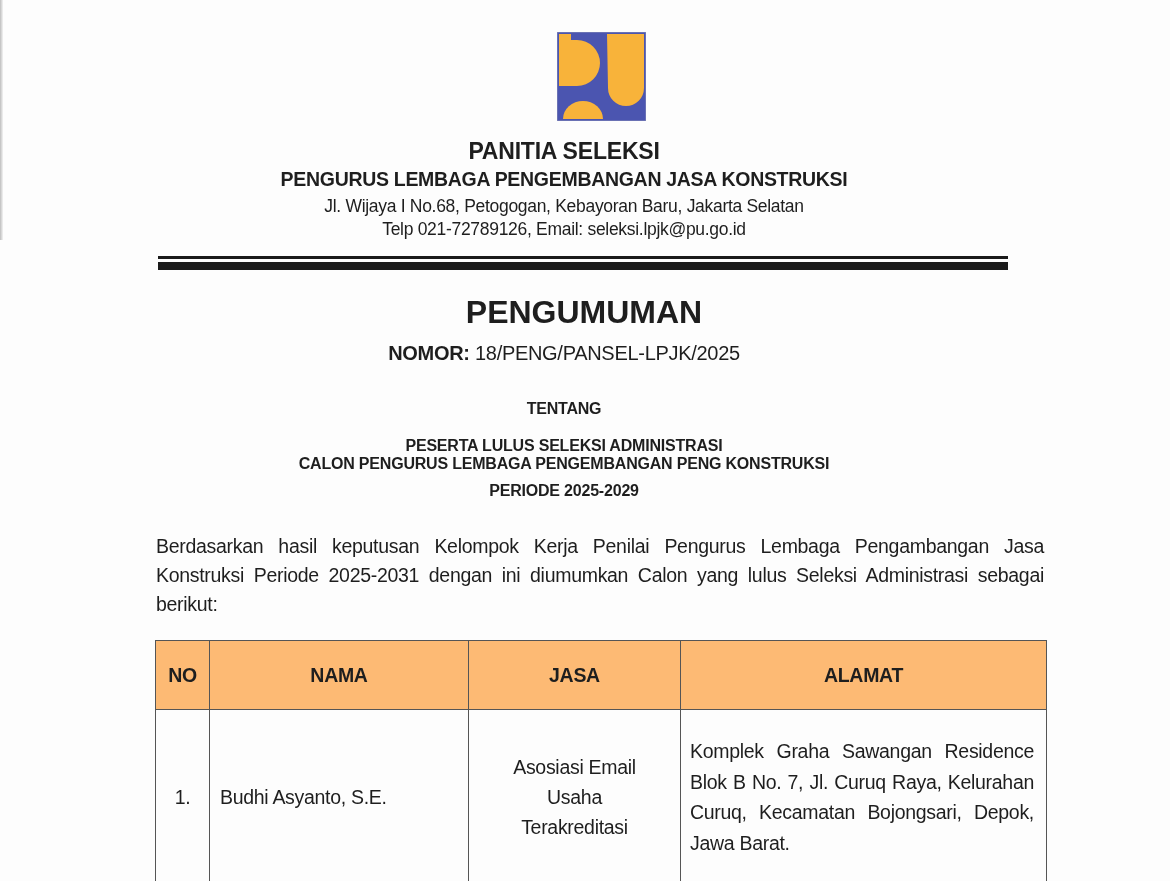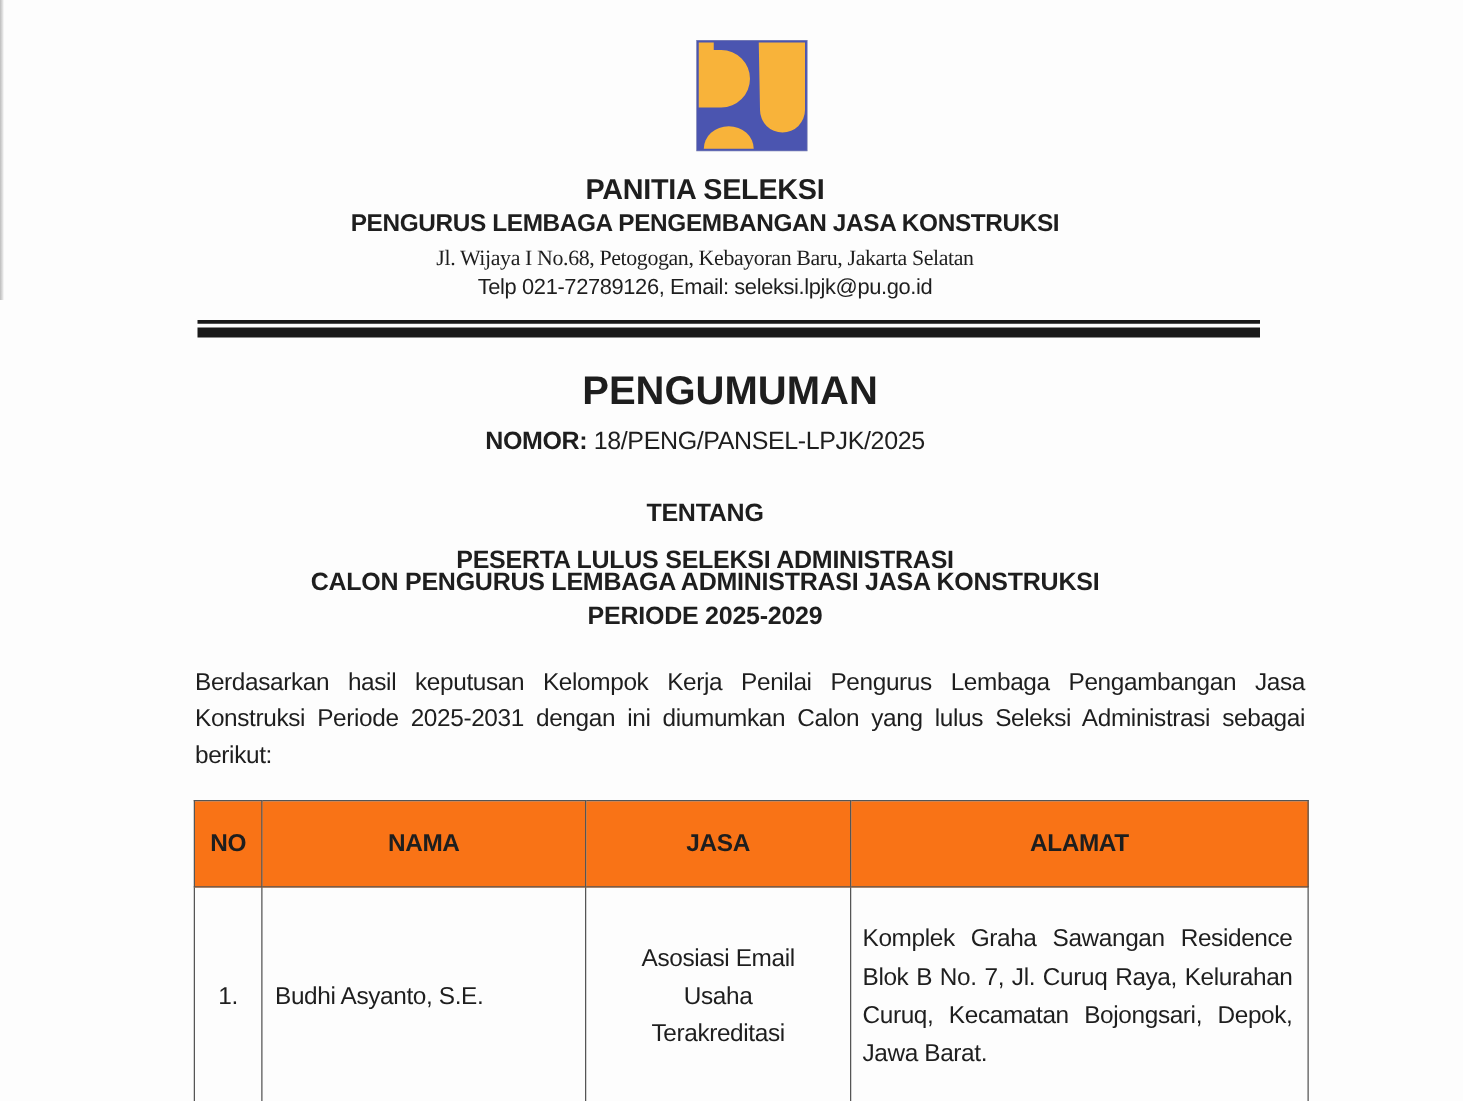--- a/index.html
+++ b/index.html
@@ -13,50 +13,50 @@
   .edge-shadow {
     position: absolute; left: 0; top: 0; width: 3px; height: 240px;
     background: linear-gradient(to right, #bdbdbd, #f3f3f3);
   }
   .logo {
     position: absolute; left: 557px; top: 32px; width: 89px; height: 89px;
   }
   .center { position: absolute; left: 0; width: 1128px; text-align: center; white-space: nowrap; }
   .org-title { top: 138px; font-size: 23px; font-weight: bold; letter-spacing: -0.2px; }
   .org-sub { top: 168px; font-size: 19.5px; font-weight: bold; letter-spacing: -0.3px; text-align: center; }
-  .org-addr { top: 196px; font-size: 17.5px; letter-spacing: -0.3px; font-family: Liberation Serif, serif; }
+  .org-addr { top: 196px; font-size: 17.5px; letter-spacing: -0.3px; }
   .org-contact { top: 219px; font-size: 17.5px; letter-spacing: -0.3px; text-align: center; }
   .rule {
     position: absolute; left: 158px; width: 850px;
   }
   .rule-thin { top: 256px; height: 3px; background: #1a1a1a; }
   .rule-thick { top: 262px; height: 8px; background: #1a1a1a; }
   .ann-title { top: 294px; font-size: 32px; font-weight: bold; letter-spacing: 0px; margin-left: 20px; }
   .ann-number { top: 342px; font-size: 20px; letter-spacing: -0.3px; }
   .ann-number b { font-weight: bold; }
-  .subj { font-size: 20px; font-weight: bold; letter-spacing: -0.2px; }
+  .subj { font-size: 16px; font-weight: bold; letter-spacing: -0.2px; }
   .subj-1 { top: 400px; }
   .subj-2 { top: 437px; }
   .subj-3 { top: 455px; }
   .subj-4 { top: 482px; }
   .para {
     position: absolute; left: 156px; width: 888px; top: 532px;
     font-size: 19.5px; line-height: 29px; text-align: justify; letter-spacing: -0.3px;
   }
   table.results {
     position: absolute; left: 155px; top: 640px; width: 891px;
     border-collapse: collapse; table-layout: fixed;
     font-size: 19.5px; letter-spacing: -0.3px;
   }
   table.results th, table.results td {
     border: 1.5px solid #555;
     vertical-align: middle;
   }
   table.results th {
-    background: #f97316; height: 66px; font-weight: bold; font-size: 19.5px; text-align: center;
+    background: #fdba74; height: 66px; font-weight: bold; font-size: 19.5px; text-align: center;
   }
   table.results td { height: 172px; }
   td.col-no { text-align: center; }
   td.col-name { padding-left: 10px; }
   td.col-unsur { text-align: center; line-height: 30px; }
   td.col-alamat {
     padding: 0 12px 0 9px; line-height: 30.5px; text-align: justify; vertical-align: top; padding-top: 0px;
   }
 </style>
 </head>
@@ -81,21 +81,21 @@
 <div class="center org-contact">Telp 021-72789126, Email: seleksi.lpjk@pu.go.id</div>
 
 <div class="rule rule-thin"></div>
 <div class="rule rule-thick"></div>
 
 <div class="center ann-title">PENGUMUMAN</div>
 <div class="center ann-number"><b>NOMOR:</b><span> 18/PENG/PANSEL-LPJK/2025</span></div>
 
 <div class="center subj subj-1">TENTANG</div>
 <div class="center subj subj-2">PESERTA LULUS SELEKSI ADMINISTRASI</div>
-<div class="center subj subj-3">CALON PENGURUS LEMBAGA ADMINISTRASI JASA KONSTRUKSI</div>
+<div class="center subj subj-3">CALON PENGURUS LEMBAGA PENGEMBANGAN PENG KONSTRUKSI</div>
 <div class="center subj subj-4">PERIODE 2025-2029</div>
 
 <div class="para">Berdasarkan hasil keputusan Kelompok Kerja Penilai Pengurus Lembaga Pengambangan Jasa Konstruksi Periode 2025-2031 dengan ini diumumkan Calon yang lulus Seleksi Administrasi sebagai berikut:</div>
 
 <table class="results">
   <colgroup>
     <col style="width:54px">
     <col style="width:259px">
     <col style="width:212px">
     <col style="width:366px">

